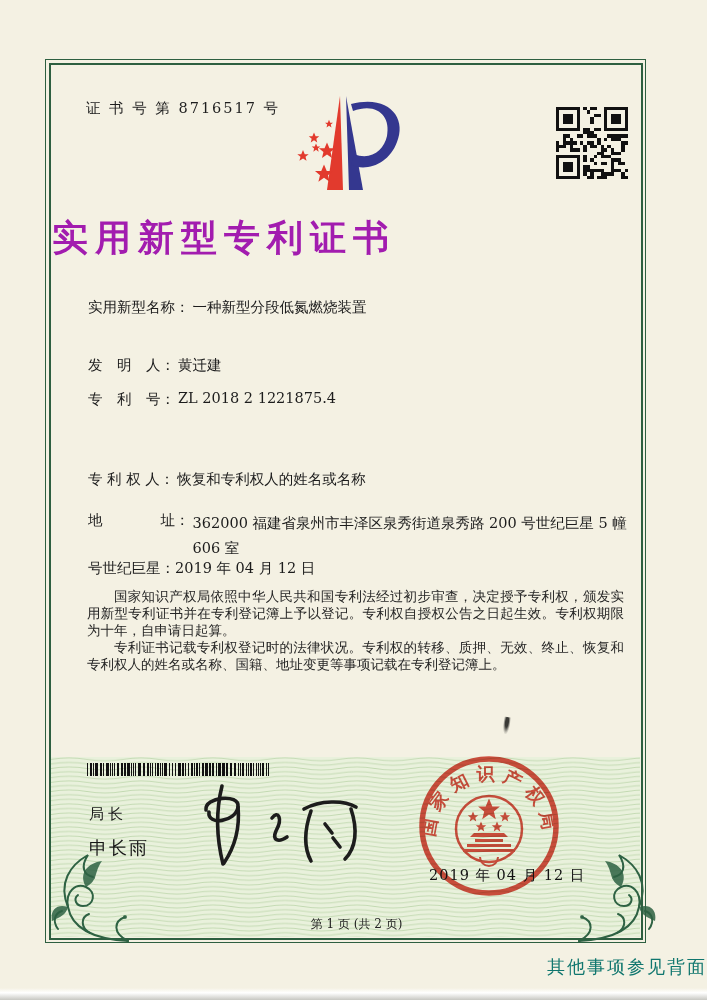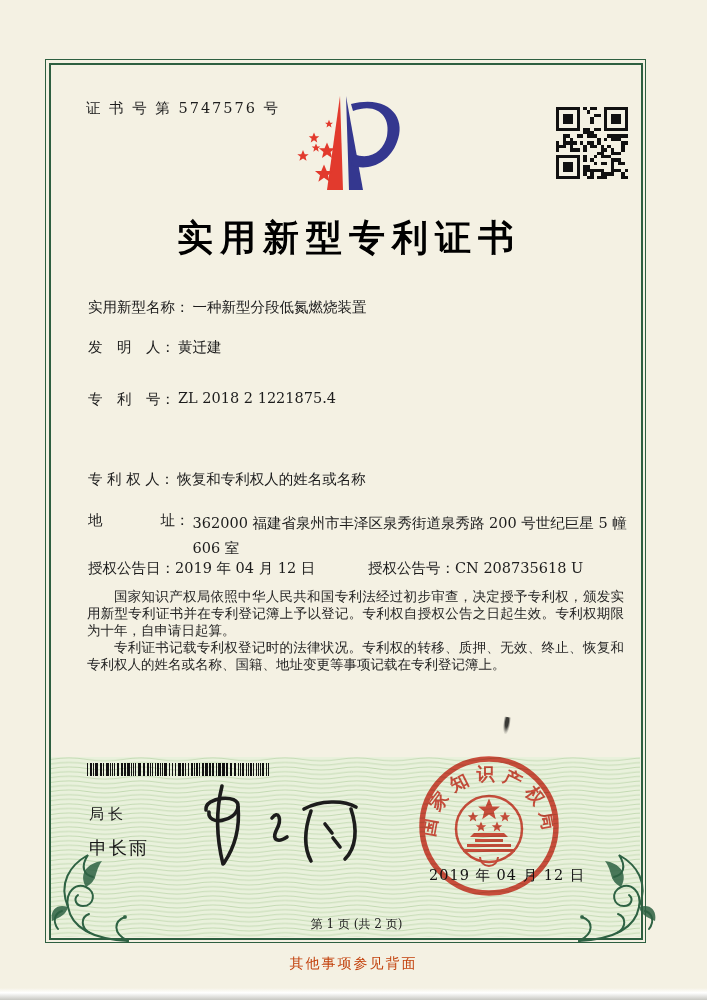--- a/index.html
+++ b/index.html
@@ -26,27 +26,27 @@
   
   .band { position:absolute; left:51px; top:757px; width:589px; height:180px; }
   .cert-no {
     position:absolute; left:86px; top:99px;
     font-size:14.5px; letter-spacing:2px; color:#1e1e1e;
   }
   .logo { position:absolute; left:283px; top:90px; width:140px; height:106px; }
   .qr { position:absolute; left:556px; top:107px; width:72px; height:72px; }
   .title {
     position:absolute; left:45px; top:214px; width:601px;
-    text-align:center; font-size:36px; font-weight:bold;
-    letter-spacing:7px; text-indent:7px; color:#000000;
+    text-align:left; font-size:36px; font-weight:bold;
+    letter-spacing:7px; text-indent:7px; color:#a21caf;
   }
   .row { position:absolute; left:88px; display:flex; font-size:14.5px; color:#1c1c1c; }
   .row .lbl { white-space:pre; flex:none; }
   .row .val { margin-left:3px; }
-  .r1 { top:298px;justify-content:flex-end; } .r2 { top:338px; } .r3 { top:390px; }
+  .r1 { top:298px;justify-content:flex-end; } .r2 { top:356px; } .r3 { top:390px; }
   .r4 { top:429px; } .r5 { top:470px; }
   .r6 { top:511px; } .r6 .val { width:452px; line-height:25px; }
   .grant-date { position:absolute; left:88px; top:559px; font-size:14.5px; color:#1c1c1c; }
   .grant-no   { position:absolute; left:368px; top:559px; font-size:14.5px; color:#1c1c1c; }
   .paras {
     position:absolute; left:87px; top:588px; width:537px;
     font-size:13.5px; line-height:17px; color:#262626;
     text-align:justify;
   }
   .paras p { text-indent:2em; }
@@ -69,21 +69,21 @@
   .issue-date {
     position:absolute; left:429px; top:866px;
     font-size:14.5px; letter-spacing:1px; color:#121212; z-index:5;
   }
   .page-info {
     position:absolute; left:45px; top:916px; width:623px;
     text-align:center; font-size:12px; color:#222;
   }
   .back-note {
     position:absolute; left:0; top:955px; width:707px;
-    text-align:center; font-size:14px; color:#c2410c; letter-spacing:2px;
+    text-align:right; font-size:18px; color:#0f766e; letter-spacing:2px;
   }
   .ornament { position:absolute; width:104px; height:112px; }
   .orn-left  { left:28px;  top:837px; }
   .orn-right { left:575px; top:837px; transform:scaleX(-1); }
 </style>
 </head>
 <body>
 
 <div class="page">
 
@@ -125,21 +125,21 @@
       <path d="M30 92 C24 84 27 76 34 74"></path>
     </g>
     <g fill="#2e6243" opacity="0.85">
       <path d="M58 50 C50 36 60 26 74 24 C66 35 70 44 58 50 Z"></path>
       <path d="M40 70 C28 66 22 74 24 84 C32 80 38 78 40 70 Z"></path>
       <circle cx="65" cy="40" r="2.2"></circle>
       <circle cx="97" cy="80" r="2"></circle>
     </g>
   </svg>
 
-  <div class="cert-no">证 书 号 第 5747576 号</div>
+  <div class="cert-no">证 书 号 第 8716517 号</div>
 
   <svg class="logo" viewBox="0 0 140 106">
     <defs>
       <path id="star" d="M0,-10 L2.9,-3.1 L9.5,-3.1 L4.2,1.2 L5.9,8.1 L0,4 L-5.9,8.1 L-4.2,1.2 L-9.5,-3.1 L-2.9,-3.1 Z"></path>
     </defs>
 
     <polygon points="57,6 44,100 60,100" fill="#e23a2d"></polygon>
 
     <polygon points="63,6 80,100 66,100" fill="#34378f"></polygon>
 
@@ -296,24 +296,21 @@
   <div class="row r5">
     <span class="lbl">专 利 权 人：</span>
     <span class="val">恢复和专利权人的姓名或名称</span>
   </div>
   <div class="row r6">
     <span class="lbl">地　　　　址：</span>
     <span class="val">362000 福建省泉州市丰泽区泉秀街道泉秀路 200 号世纪巨星 5 幢 606 室</span>
   </div>
 
   <div class="grant-date">
-    <span>授权公告日：</span><span>2019 年 04 月 12 日</span>
-  </div>
-  <div class="grant-no">
-    <span>授权公告号：</span><span>CN 208735618 U</span>
+    <span>号世纪巨星：</span><span>2019 年 04 月 12 日</span>
   </div>
 
   <div class="paras">
     <p>国家知识产权局依照中华人民共和国专利法经过初步审查，决定授予专利权，颁发实用新型专利证书并在专利登记簿上予以登记。专利权自授权公告之日起生效。专利权期限为十年，自申请日起算。</p>
     <p>专利证书记载专利权登记时的法律状况。专利权的转移、质押、无效、终止、恢复和专利权人的姓名或名称、国籍、地址变更等事项记载在专利登记簿上。</p>
   </div>
 
   <div class="ink-mark"></div>
 
   <svg class="barcode" viewBox="0 0 183 13" preserveAspectRatio="none" shape-rendering="crispEdges">

